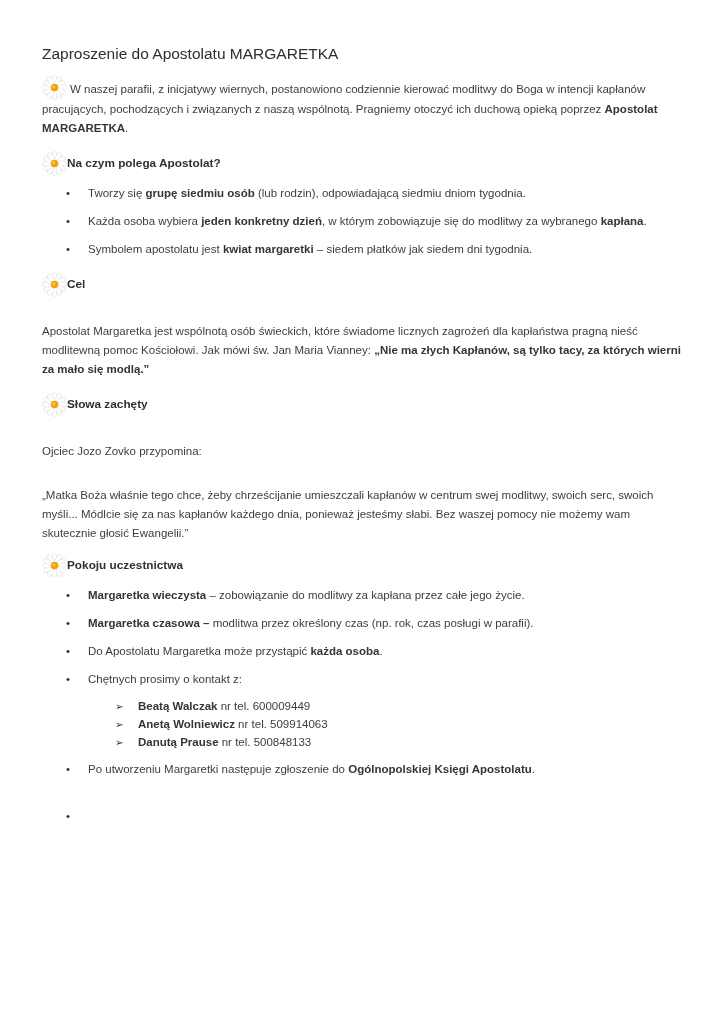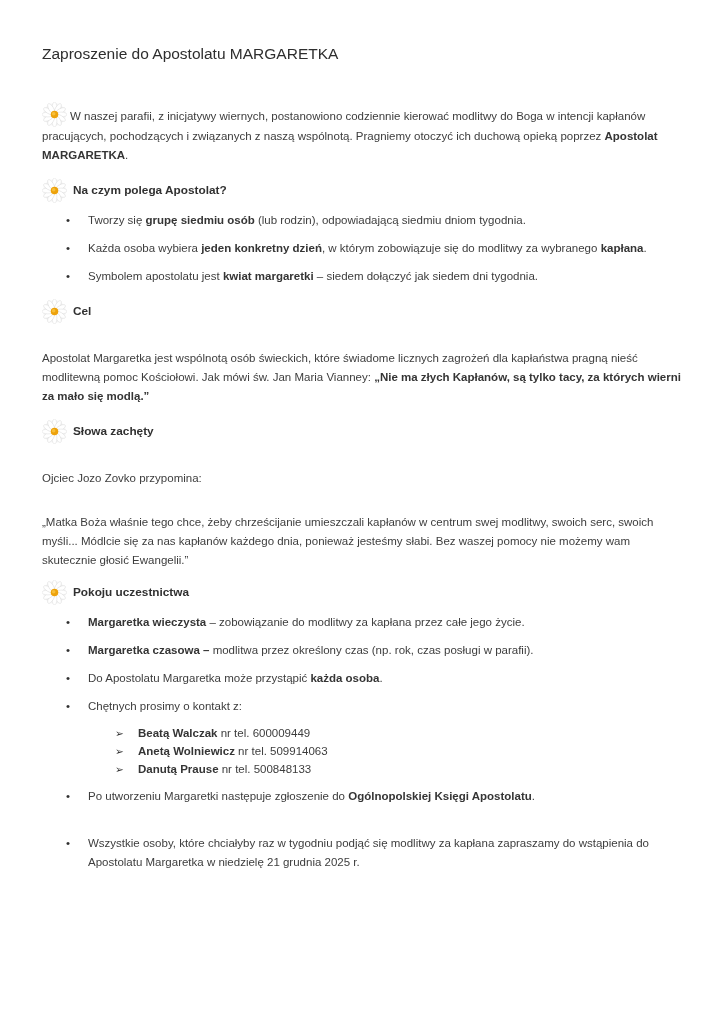--- a/index.html
+++ b/index.html
@@ -11,24 +11,24 @@
   }
   .page { width:724px; height:752px; padding:44px 40px 17px 42px; background:#fff; }
   .doc-title { font-size:15.5px; font-weight:400; color:#2e2e2e; line-height:20px; }
   b { font-weight:700; color:#353535; }
 
   
   .daisy { width:25px; height:25px; flex:0 0 25px; }
   .daisy-inline { display:inline-block; width:25px; height:25px; vertical-align:-7px; margin-right:3px; }
 
   
-  .intro-p { margin-top:38px; }
+  .intro-p { margin-top:11px; }
 
   
-  .hrow { display:flex; align-items:center; gap:6px; margin-top:12px; height:26px; }
+  .hrow { display:flex; align-items:center; margin-top:12px; height:26px; }
   .hrow .ht { font-weight:700; font-size:11.8px; color:#313131; }
 
   p.body-p { margin-top:25px; }
 
   
   ul.bullets { list-style:none; margin-top:8px; }
   ul.bullets > li { position:relative; padding-left:46px; margin-bottom:9px; }
   .dot { position:absolute; left:24px; top:0; font-size:11.5px; color:#2f2f2f; }
 
   
@@ -79,21 +79,21 @@
   <section>
     <div class="hrow">
       <svg class="daisy" viewBox="0 0 24 24">
           <use href="#daisy-def"></use>
         </svg>
       <span class="ht">Na czym polega Apostolat?</span>
     </div>
     <ul class="bullets">
       <li><span class="dot">•</span><span>Tworzy się </span><b>grupę siedmiu osób</b><span> (lub rodzin), odpowiadającą siedmiu dniom tygodnia.</span></li>
       <li><span class="dot">•</span><span>Każda osoba wybiera </span><b>jeden konkretny dzień</b><span>, w którym zobowiązuje się do modlitwy za wybranego </span><b>kapłana</b><span>.</span></li>
-      <li><span class="dot">•</span><span>Symbolem apostolatu jest </span><b>kwiat margaretki</b><span> – siedem dołączyć jak siedem dni tygodnia.</span></li>
+      <li><span class="dot">•</span><span>Symbolem apostolatu jest </span><b>kwiat margaretki</b><span> – siedem płatków jak siedem dni tygodnia.</span></li>
     </ul>
   </section>
 
   <section>
     <div class="hrow" style="">
       <svg class="daisy" viewBox="0 0 24 24">
           <use href="#daisy-def"></use>
         </svg>
       <span class="ht">Cel</span>
     </div>
@@ -131,17 +131,17 @@
     <ul class="bullets">
       <li><span class="dot">•</span><span>Do Apostolatu Margaretka może przystąpić </span><b>każda osoba</b><span>.</span></li>
       <li><span class="dot">•</span><span>Chętnych prosimy o kontakt z:</span>
         <ul class="sub">
           <li><span class="arrow">➢</span><b>Beatą Walczak</b><span> nr tel. </span><span>600009449</span></li>
           <li><span class="arrow">➢</span><b>Anetą Wolniewicz</b><span> nr tel. </span><span>509914063</span></li>
           <li><span class="arrow">➢</span><b>Danutą Prause</b><span> nr tel. </span><span>500848133</span></li>
         </ul>
       </li>
       <li><span class="dot">•</span><span>Po utworzeniu Margaretki następuje zgłoszenie do </span><b>Ogólnopolskiej Księgi Apostolatu</b><span>.</span></li>
-      <li class="gap-top"><span class="dot">•</span><span>Wszystkie osoby, które chciałyby raz w tygodniu podjąć się modlitwy za kapłana zapraszamy do wstąpienia do Apostolatu Margaretka w niedzielę 21 grudnia 2025 r.</span></li>
+      <li class="gap-top"><span class="dot">•</span></li>
     </ul>
   </section>
 
 </div>
 
 </body></html>

